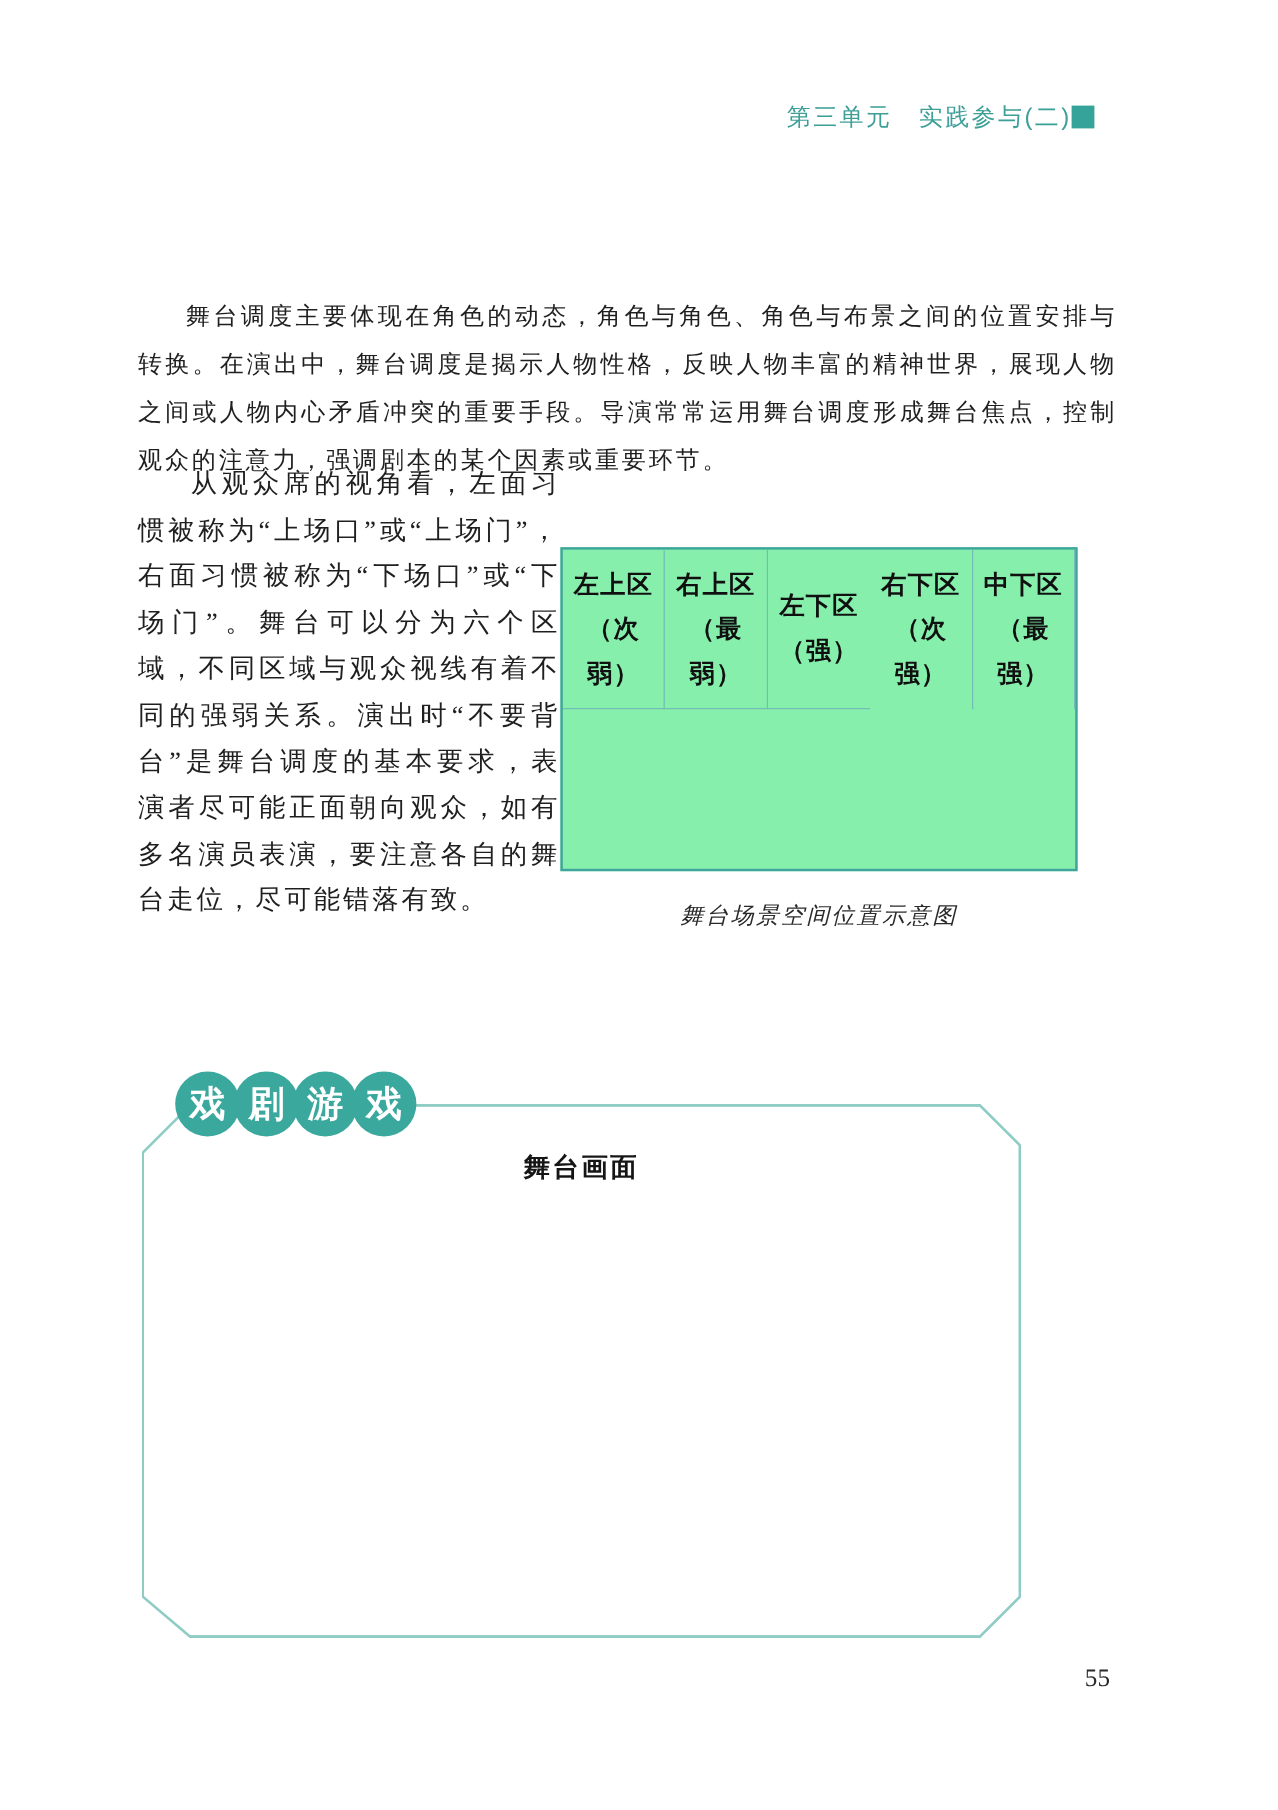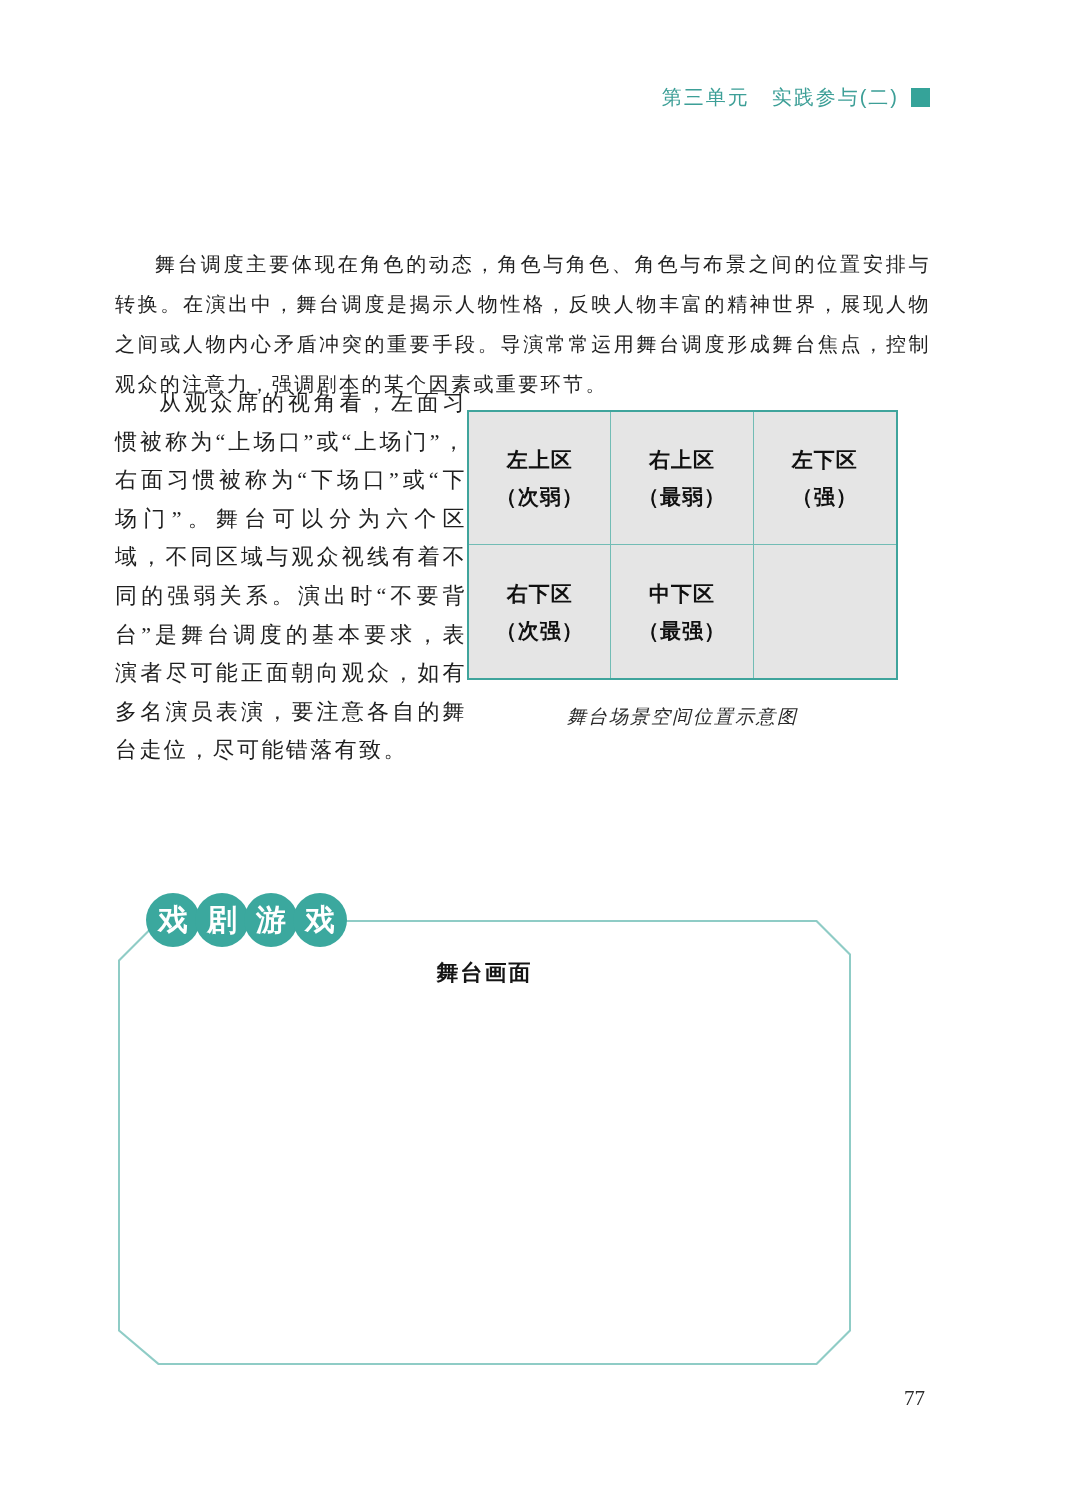--- a/index.html
+++ b/index.html
@@ -11,24 +11,23 @@
     background: #ffffff;
     font-family: "Liberation Serif", "DejaVu Serif", serif;
     color: #1f1f1f;
     overflow: hidden;
   }
 
   
   .running-head {
     position: absolute;
     top: 84px;
-    right: 135px;
+    right: 153px;
     display: flex;
     align-items: center;
-    gap: 12px;
     font-family: "Liberation Sans", "DejaVu Sans", sans-serif;
     font-size: 20px;
     letter-spacing: 2px;
     color: #3d9f97;
   }
   .unit-square {
     width: 19px;
     height: 19px;
     background: #35a399;
     flex: 0 0 auto;
@@ -72,29 +71,29 @@
     font-size: 22px;
     line-height: 38.6px;
     letter-spacing: 2.4px;
     text-align: justify;
     text-indent: 2em;
     margin: 0;
   }
   .figure-col { flex: 1; margin-left: 30px; }
 
   .zones-table {
-    margin-top: 26px;
+    margin-top: 72px;
     width: 431px;
     height: 270px;
     box-sizing: border-box;
     border: 2px solid #3fa49c;
     display: grid;
-    grid-template-columns: 1fr 1fr 1fr;
+    grid-template-columns: 1fr 1fr 1fr 1fr 1fr;
     grid-template-rows: 1fr 1fr;
-    background: #e5e5e5;
+    background: #86efac;
   }
   .zone-cell {
     display: flex;
     flex-direction: column;
     justify-content: center;
     align-items: center;
     border-right: 1px solid #72bcb5;
     border-bottom: 1px solid #72bcb5;
     font-family: "Liberation Sans", "DejaVu Sans", sans-serif;
     font-weight: bold;
@@ -250,15 +249,15 @@
       <span class="badge-circle">剧</span>
       <span class="badge-circle">游</span>
       <span class="badge-circle">戏</span>
     </div>
 
     <div class="game-content">
       <h3 class="game-title">舞台画面</h3>
     </div>
   </section>
 
-  <div class="page-number">77</div>
+  <div class="page-number">55</div>
 
 </div>
 
 </body></html>

